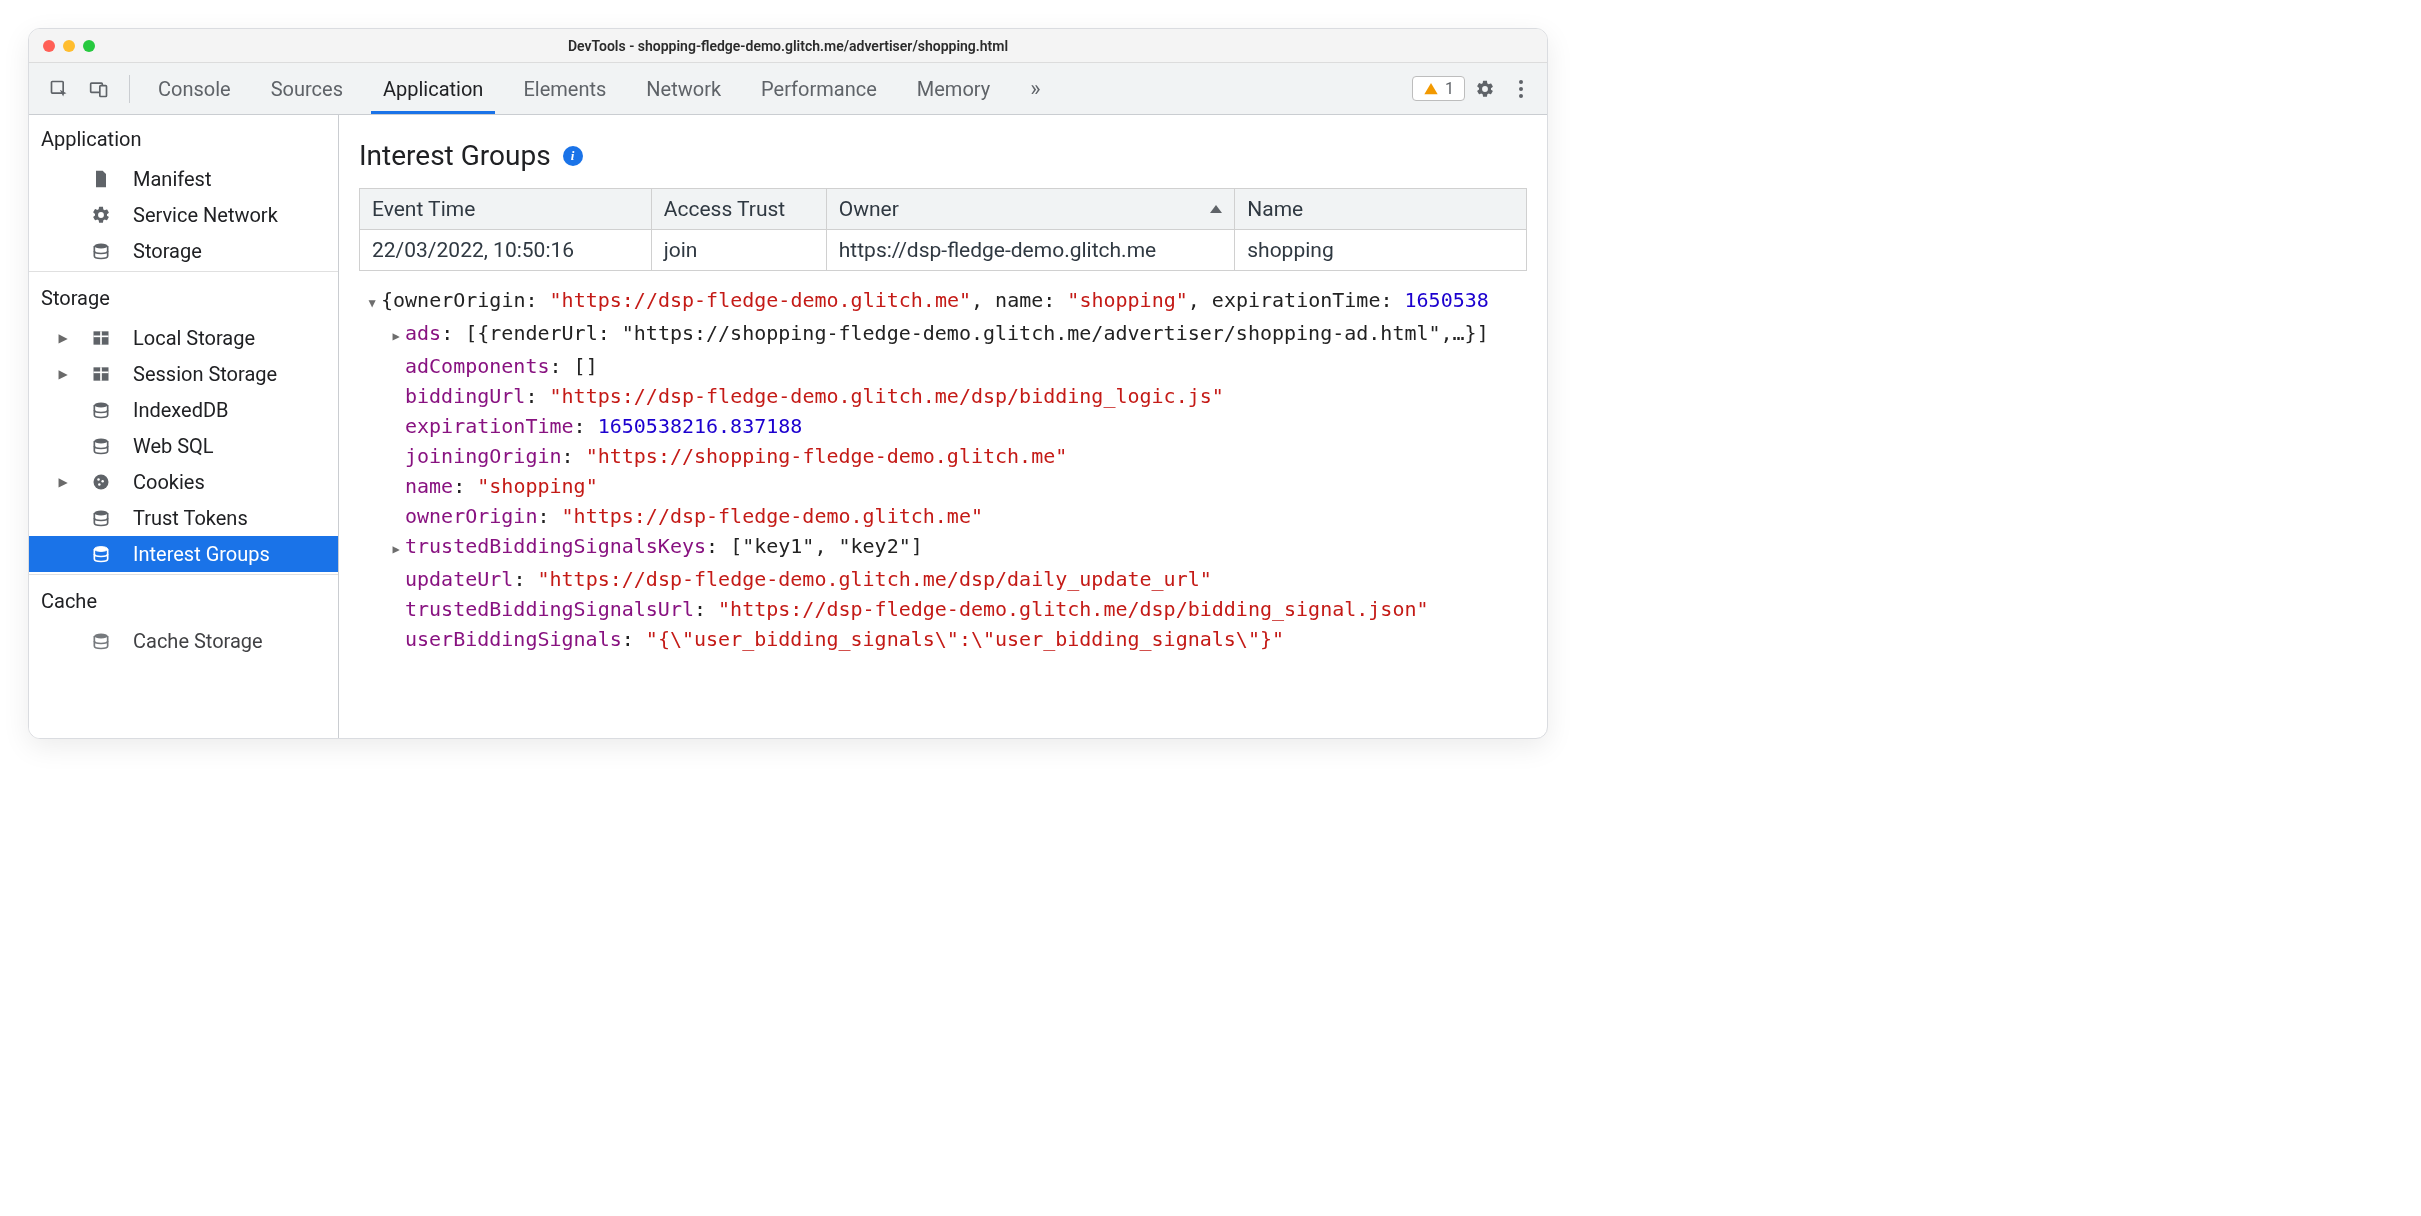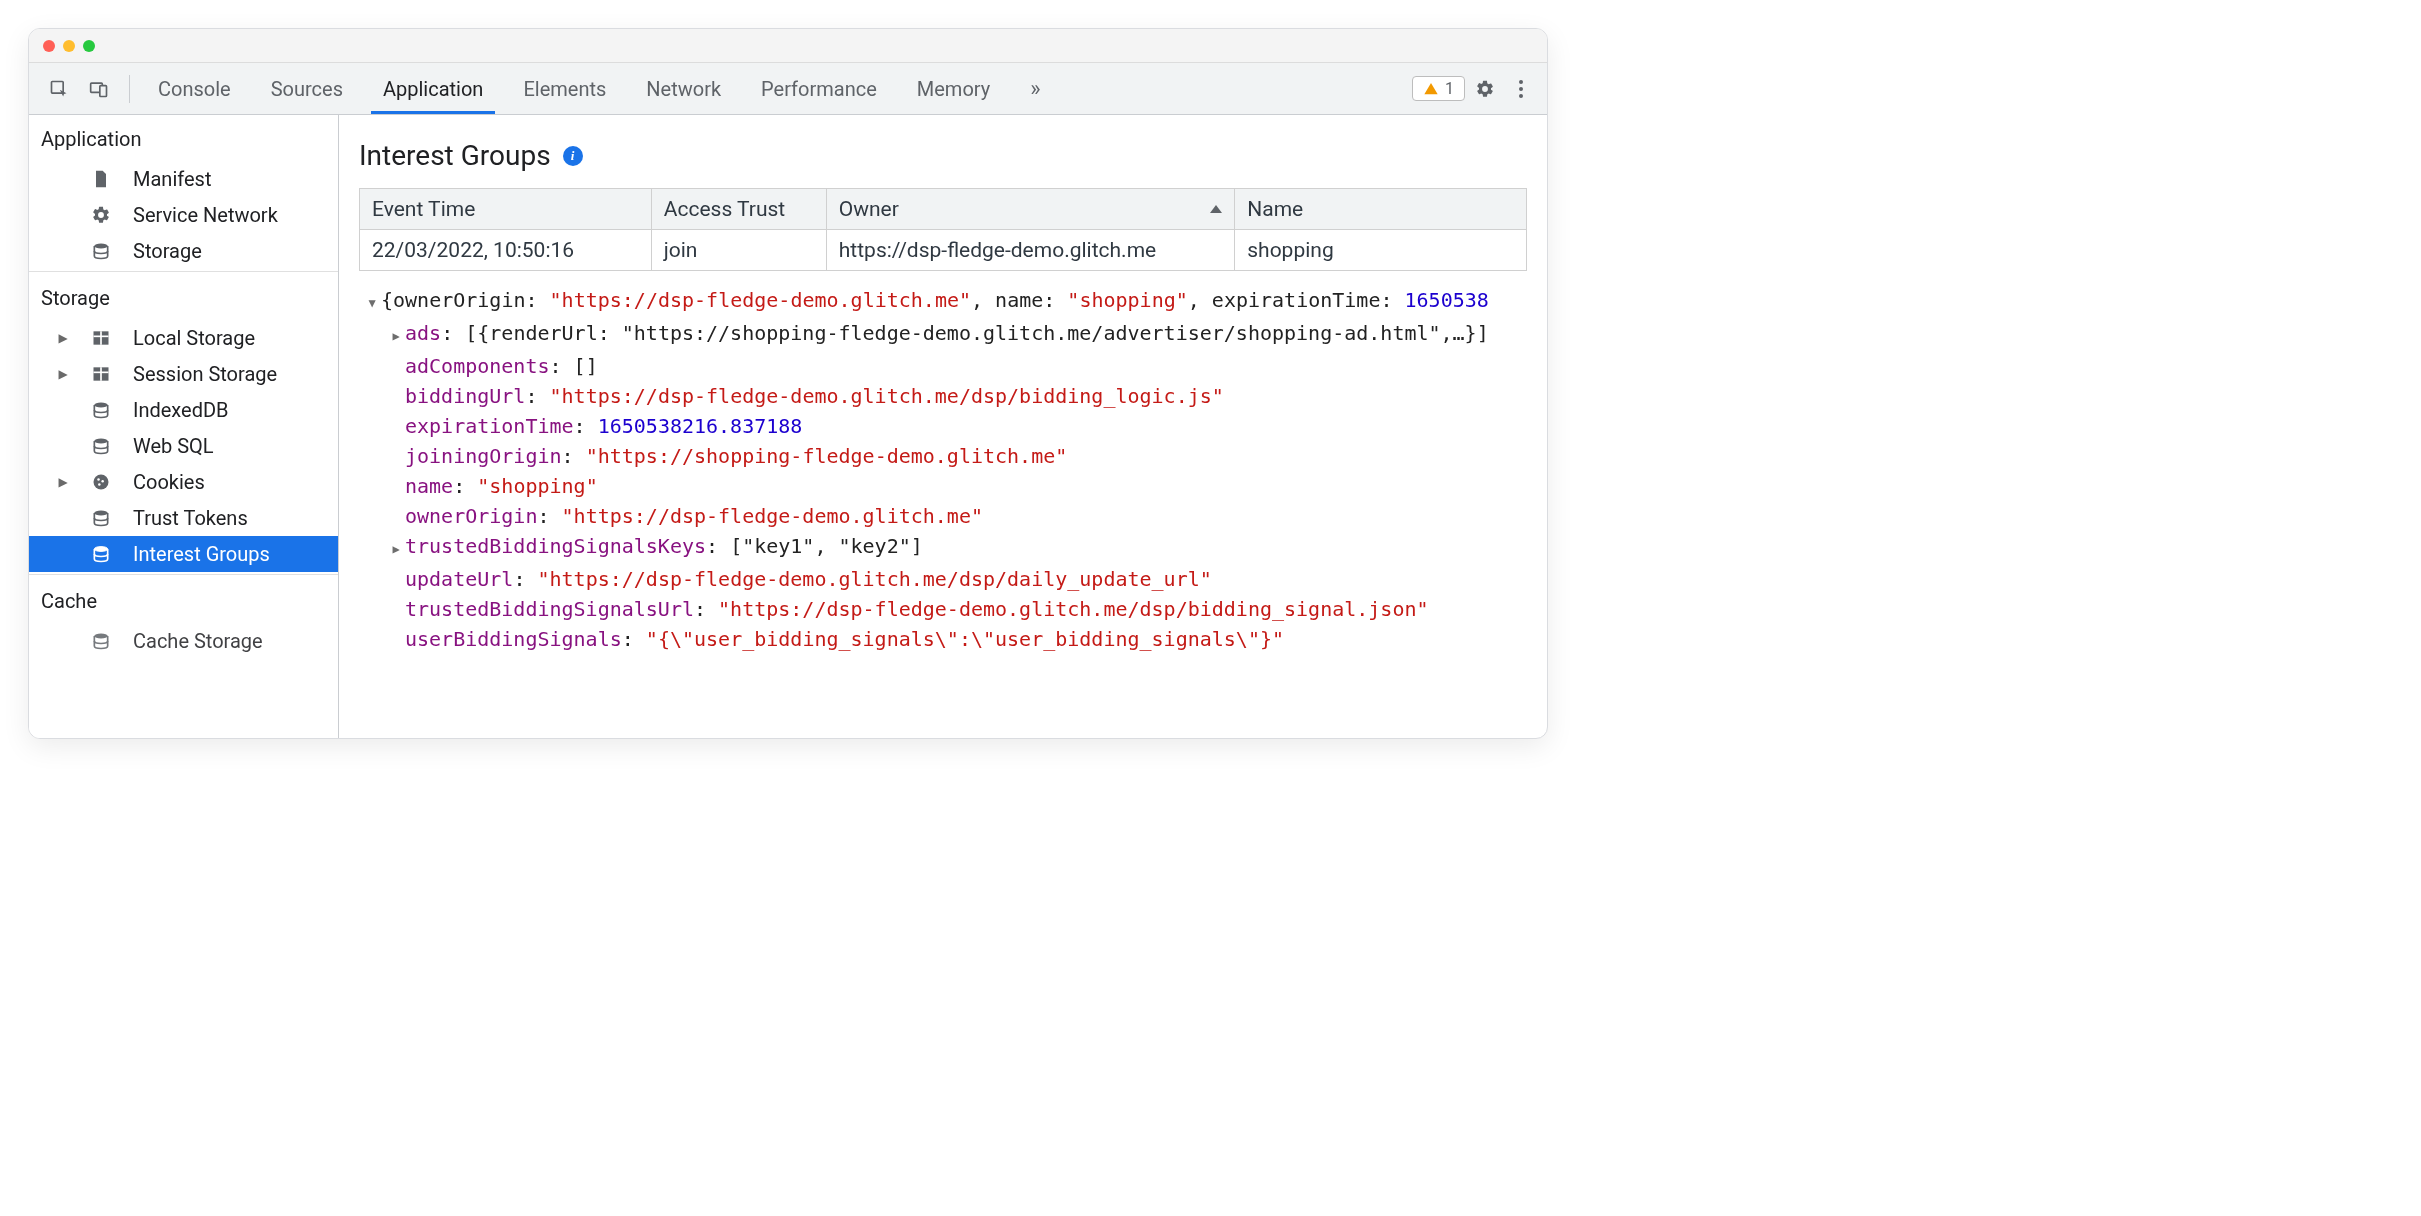--- a/index.html
+++ b/index.html
@@ -149,20 +149,21 @@
 <body>
 
 <div class="window">
 
   <div class="titlebar">
     <div class="traffic">
       <div class="dot red"></div>
       <div class="dot yel"></div>
       <div class="dot grn"></div>
     </div>
+    <div class="title">DevTools - shopping-fledge-demo.glitch.me/advertiser/shopping.html</div>
   </div>
 
   <div class="devtools-bar">
     <div class="tb-left">
       <div class="ic-btn">
         <svg class="icon20" viewBox="0 0 24 24" fill="none" stroke="#5f6368" stroke-width="2">
           <rect x="3" y="3" width="14" height="14" rx="1"></rect>
           <path d="M13 13 l8 4 -3 1 -1 3 -4 -8z" fill="#5f6368" stroke="none"></path>
         </svg>
       </div>

